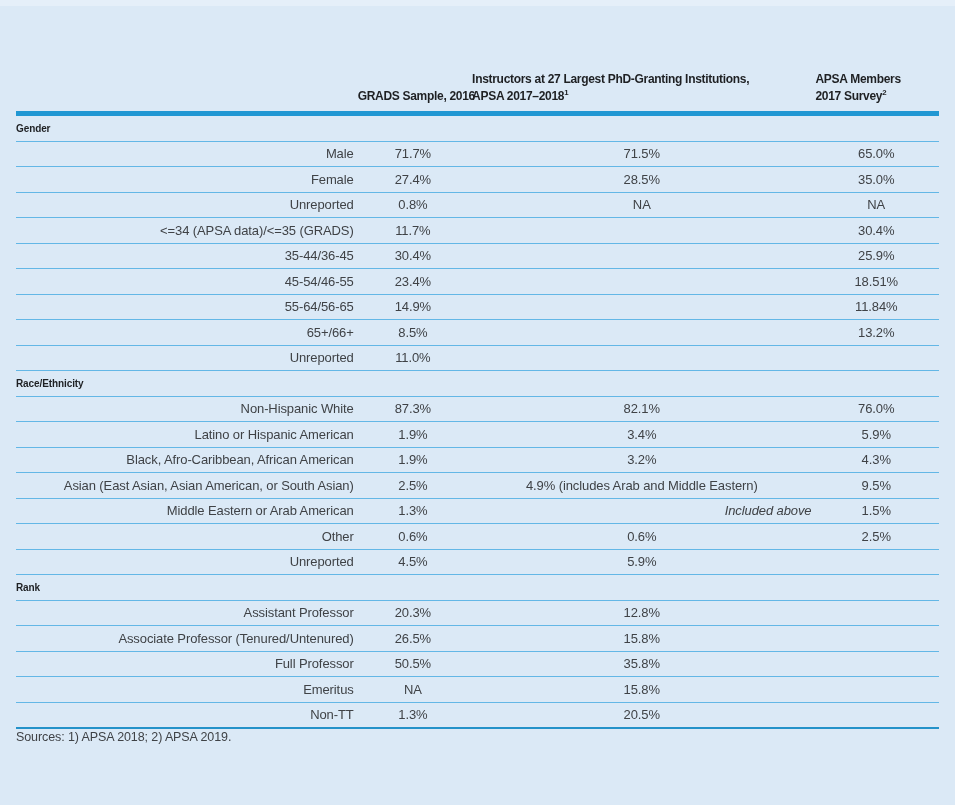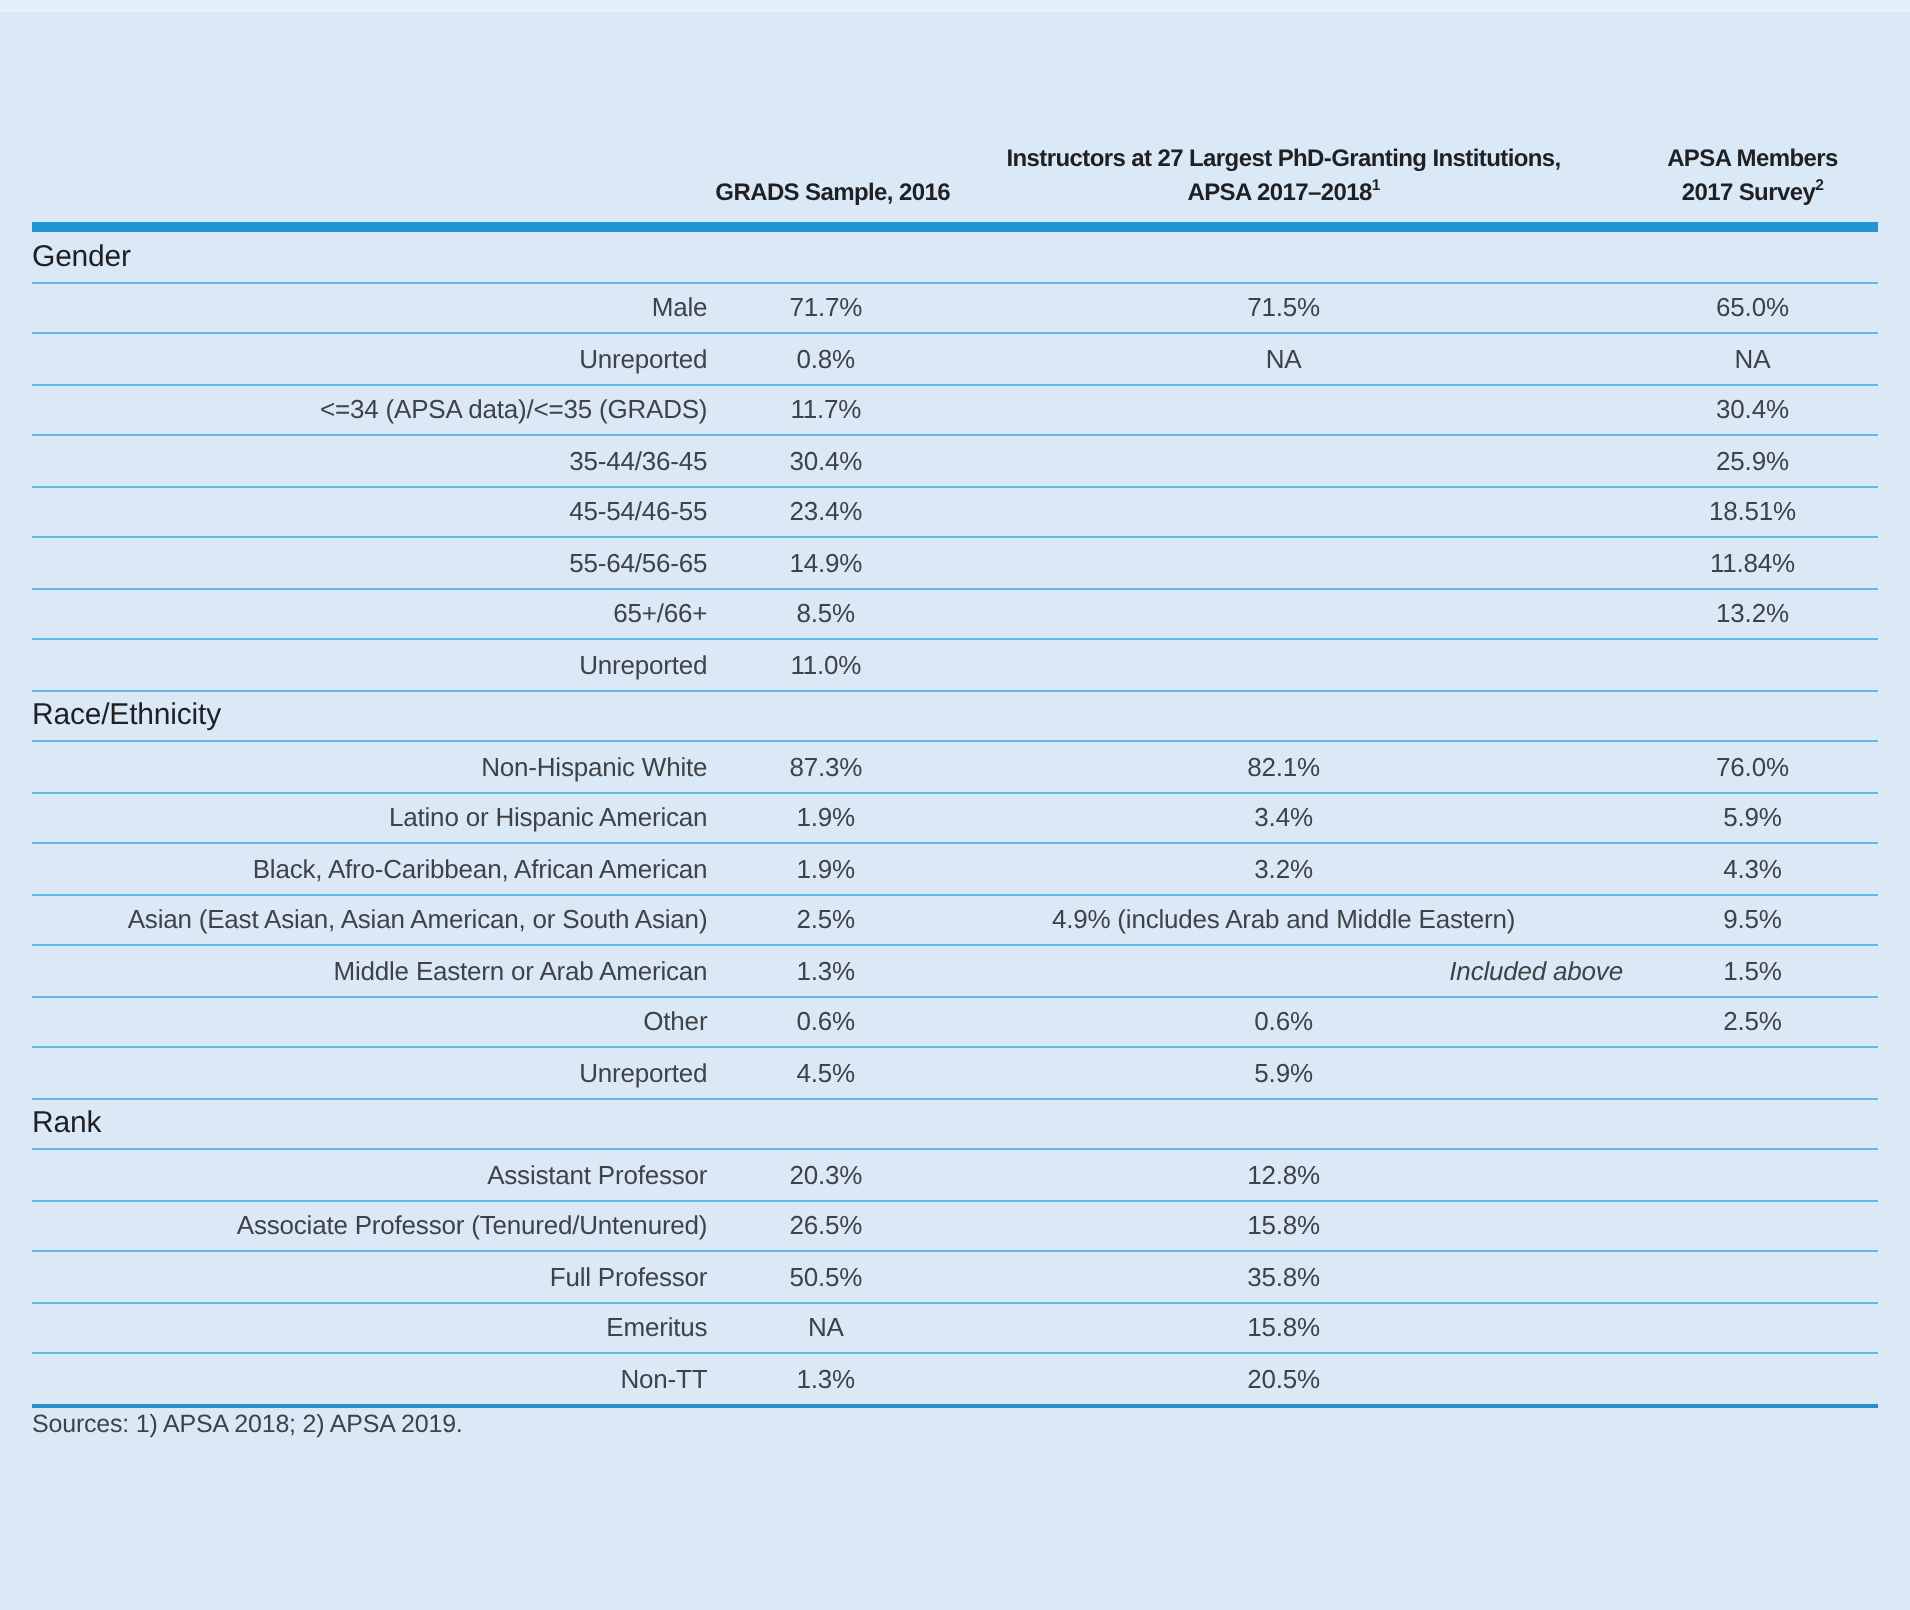--- a/index.html
+++ b/index.html
@@ -31,21 +31,21 @@
     border-collapse: collapse;
     table-layout: fixed;
     margin-top: 72px;
   }
   col.c1 { width: 36.8%; }
   col.c2 { width: 12.4%; }
   col.c3 { width: 37.2%; }
   col.c4 { width: 13.6%; }
   thead th {
     vertical-align: bottom;
-    text-align: center;
+    text-align: left;
     padding: 0 2px 7px 2px;
     font-size: 12px;
     font-weight: bold;
     letter-spacing: -0.3px;
     color: var(--heading-text);
     line-height: 1.3;
     border-bottom: 5px solid var(--rule-heavy);
     white-space: nowrap;
   }
   thead th sup { font-size: 0.65em; }
@@ -55,23 +55,23 @@
     font-size: 13px;
     letter-spacing: -0.1px;
     line-height: 17px;
     color: var(--body-text);
     white-space: nowrap;
   }
   td.label { text-align: right; padding-left: 0; }
   td.val { text-align: center; }
   td.val.italic { font-style: italic; text-align: right; }
   tr.section-row td {
-    font-weight: normal;
+    font-weight: bold;
     color: var(--heading-text);
-    font-size: 15px;
+    font-size: 10px;
     padding-left: 0;
   }
   tbody tr:last-child td { border-bottom: 2px solid var(--rule-bottom); }
   .sources {
     margin-top: 1px;
     font-size: 12.5px;
     letter-spacing: -0.1px;
     color: var(--body-text);
   }
 </style>
@@ -108,20 +108,26 @@
         <tr class="section-row">
           <td colspan="4">Gender</td>
         </tr>
         <tr>
           <td class="label">Male</td>
           <td class="val">71.7%</td>
           <td class="val">71.5%</td>
           <td class="val">65.0%</td>
         </tr>
         <tr>
+          <td class="label">Female</td>
+          <td class="val">27.4%</td>
+          <td class="val">28.5%</td>
+          <td class="val">35.0%</td>
+        </tr>
+        <tr>
           <td class="label">Unreported</td>
           <td class="val">0.8%</td>
           <td class="val">NA</td>
           <td class="val">NA</td>
         </tr>
         <tr>
           <td class="label">&lt;=34 (APSA data)/&lt;=35 (GRADS)</td>
           <td class="val">11.7%</td>
           <td class="val"></td>
           <td class="val">30.4%</td>

